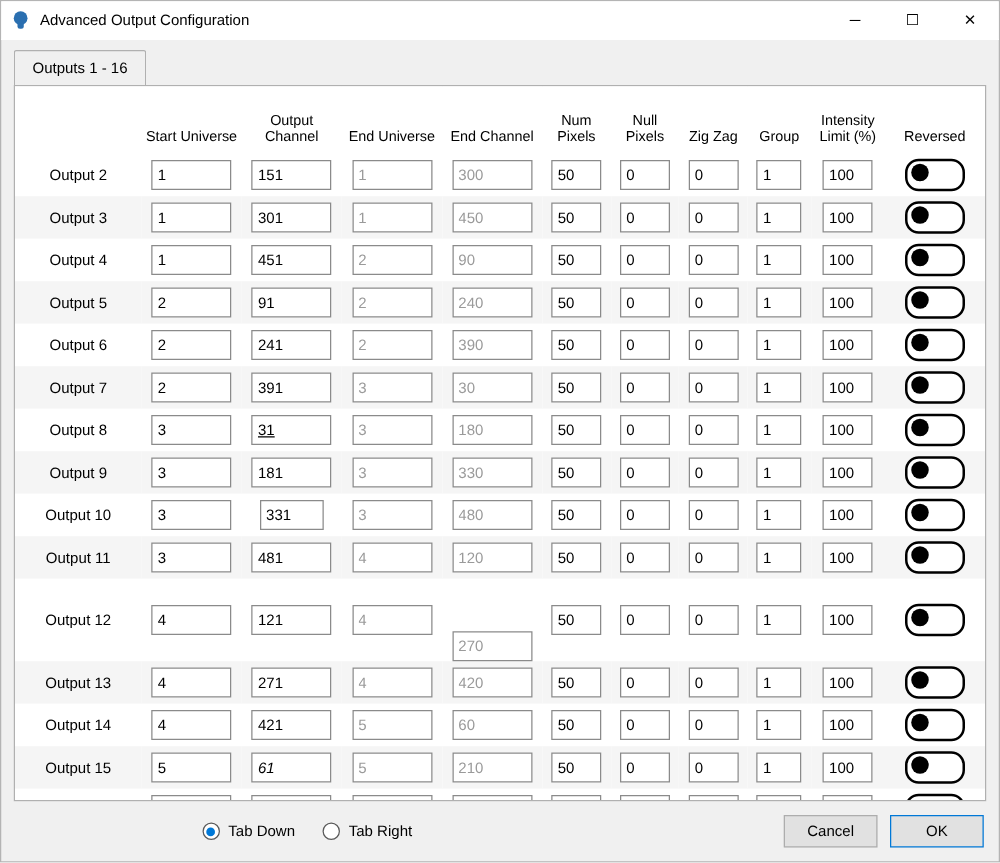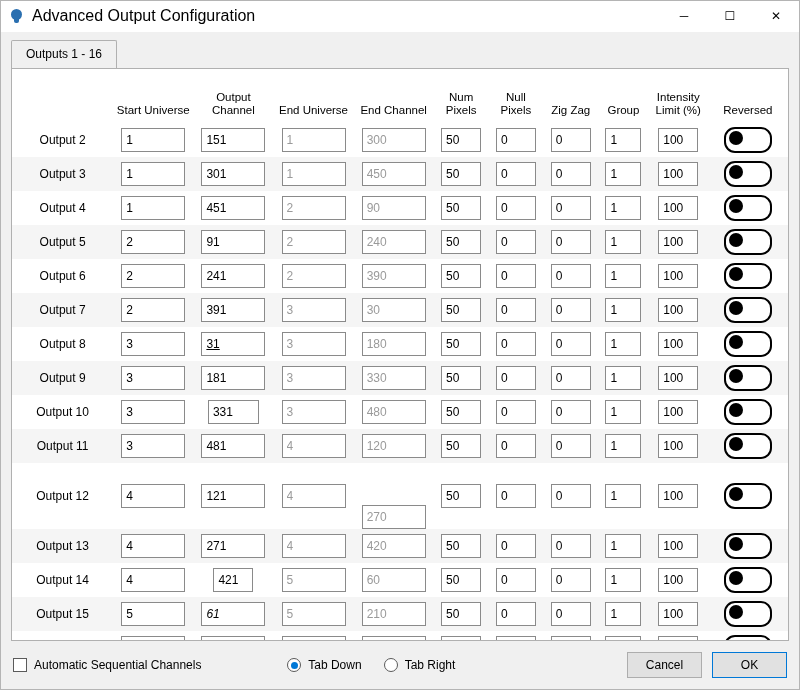--- a/index.html
+++ b/index.html
@@ -51,21 +51,21 @@
     content: "";
     position: absolute;
     width: 5px;
     height: 4px;
     background: #2a6fb0;
     left: 3px;
     top: 10px;
     border-radius: 0 0 2px 2px;
   }
   .title-text {
-    font-size: 16px;
+    font-size: 12px;
     color: #000000;
     flex: 1;
   }
   .win-btns { display: flex; height: 30px; }
   .win-btn {
     width: 46px;
     height: 30px;
     display: flex;
     align-items: center;
     justify-content: center;
@@ -426,21 +426,21 @@
             <td><input type="text" class="cellinput" value="50" style="width: 40px;"></td>
             <td><input type="text" class="cellinput" value="0" style="width: 40px;"></td>
             <td><input type="text" class="cellinput" value="0" style="width: 40px;"></td>
             <td><input type="text" class="cellinput" value="1" style="width: 36px;"></td>
             <td><input type="text" class="cellinput" value="100" style="width: 40px;"></td>
             <td><div class="toggle"><div class="knob"></div></div></td>
           </tr>
           <tr class="row-norm">
             <td class="rowlabel">Output 14</td>
             <td><input type="text" class="cellinput" value="4" style="width: 64px;"></td>
-            <td><input type="text" class="cellinput" value="421" style="width: 40px;"></td>
+            <td><input type="text" class="cellinput" value="421" style="width: 64px;"></td>
             <td><input type="text" class="cellinput ro" readonly="" value="5" style="width: 64px;"></td>
             <td><input type="text" class="cellinput ro" readonly="" value="60" style="width: 64px;"></td>
             <td><input type="text" class="cellinput" value="50" style="width: 40px;"></td>
             <td><input type="text" class="cellinput" value="0" style="width: 40px;"></td>
             <td><input type="text" class="cellinput" value="0" style="width: 40px;"></td>
             <td><input type="text" class="cellinput" value="1" style="width: 36px;"></td>
             <td><input type="text" class="cellinput" value="100" style="width: 40px;"></td>
             <td><div class="toggle"><div class="knob"></div></div></td>
           </tr>
           <tr class="row-alt">
@@ -467,24 +467,20 @@
             <td><input type="text" class="cellinput" value="0" style="width: 40px;"></td>
             <td><input type="text" class="cellinput" value="1" style="width: 36px;"></td>
             <td><input type="text" class="cellinput" value="100" style="width: 40px;"></td>
             <td><div class="toggle"></div></td>
           </tr>
         </tbody>
     </table>
   </div>
 
   <div class="bottombar">
-    <div class="chk-wrap">
-      <div class="checkbox"></div>
-      <div class="lbl">Automatic Sequential Channels</div>
-    </div>
     <div class="radios">
       <div class="radio-wrap">
         <div class="radio sel"></div>
         <div class="lbl">Tab Down</div>
       </div>
       <div class="radio-wrap">
         <div class="radio"></div>
         <div class="lbl">Tab Right</div>
       </div>
     </div>

